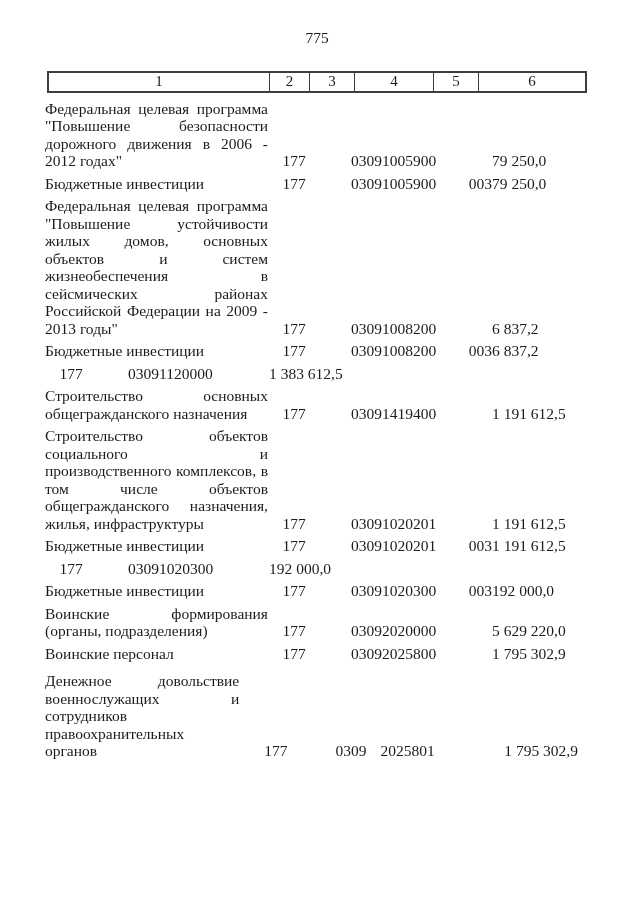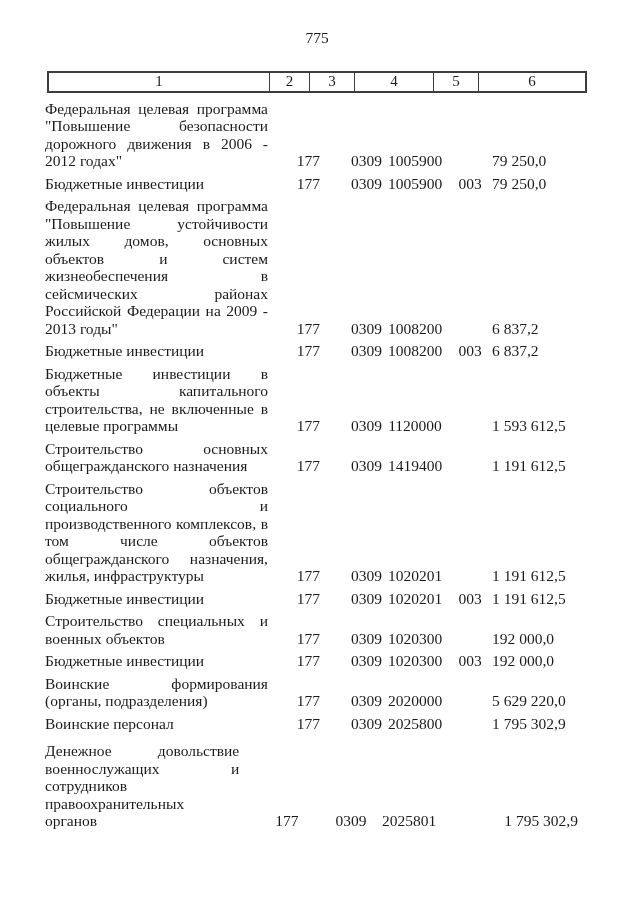--- a/index.html
+++ b/index.html
@@ -55,24 +55,24 @@
     width: 542px;
     margin-top: 5px;
   }
   .row.mt0 { margin-top: 0; }
   .row.mt-lg { margin-top: 10px; gap: 14px; }
   .desc {
     width: 223px;
     text-align: justify;
   }
   .num { white-space: nowrap; }
-  .c2 { width: 52px; text-align: right; }
+  .c2 { width: 52px; text-align: center; }
   .c3 { width: 62px; text-align: right; }
-  .c4 { width: 66px; text-align: center; }
-  .c5 { width: 44px; text-align: center; }
+  .c4 { width: 66px; text-align: left; }
+  .c5 { width: 44px; text-align: right; }
   .c6 { width: 95px; }
 </style>
 </head>
 <body>
 
 <div class="page">
 
   <div class="page-number">775</div>
 
   <div class="header-table">
@@ -116,26 +116,25 @@
     <div class="row">
       <div class="desc">Бюджетные инвестиции</div>
       <div class="num c2">177</div>
       <div class="num c3">0309</div>
       <div class="num c4">1008200</div>
       <div class="num c5">003</div>
       <div class="num c6">6 837,2</div>
     </div>
 
     <div class="row">
-      <div class="desc">Бюджетные инвестиции в объекты капитального строительства, не включенные в целевые программы</div>
       <div class="num c2">177</div>
       <div class="num c3">0309</div>
       <div class="num c4">1120000</div>
       <div class="num c5"></div>
-      <div class="num c6">1 593 612,5</div>
+      <div class="num c6">1 383 612,5</div>
     </div>
 
     <div class="row">
       <div class="desc">Строительство основных общегражданского назначения</div>
       <div class="num c2">177</div>
       <div class="num c3">0309</div>
       <div class="num c4">1419400</div>
       <div class="num c5"></div>
       <div class="num c6">1 191 612,5</div>
     </div>
@@ -152,21 +151,20 @@
     <div class="row">
       <div class="desc">Бюджетные инвестиции</div>
       <div class="num c2">177</div>
       <div class="num c3">0309</div>
       <div class="num c4">1020201</div>
       <div class="num c5">003</div>
       <div class="num c6">1 191 612,5</div>
     </div>
 
     <div class="row">
-      <div class="desc">Строительство специальных и военных объектов</div>
       <div class="num c2">177</div>
       <div class="num c3">0309</div>
       <div class="num c4">1020300</div>
       <div class="num c5"></div>
       <div class="num c6">192 000,0</div>
     </div>
 
     <div class="row">
       <div class="desc">Бюджетные инвестиции</div>
       <div class="num c2">177</div>

